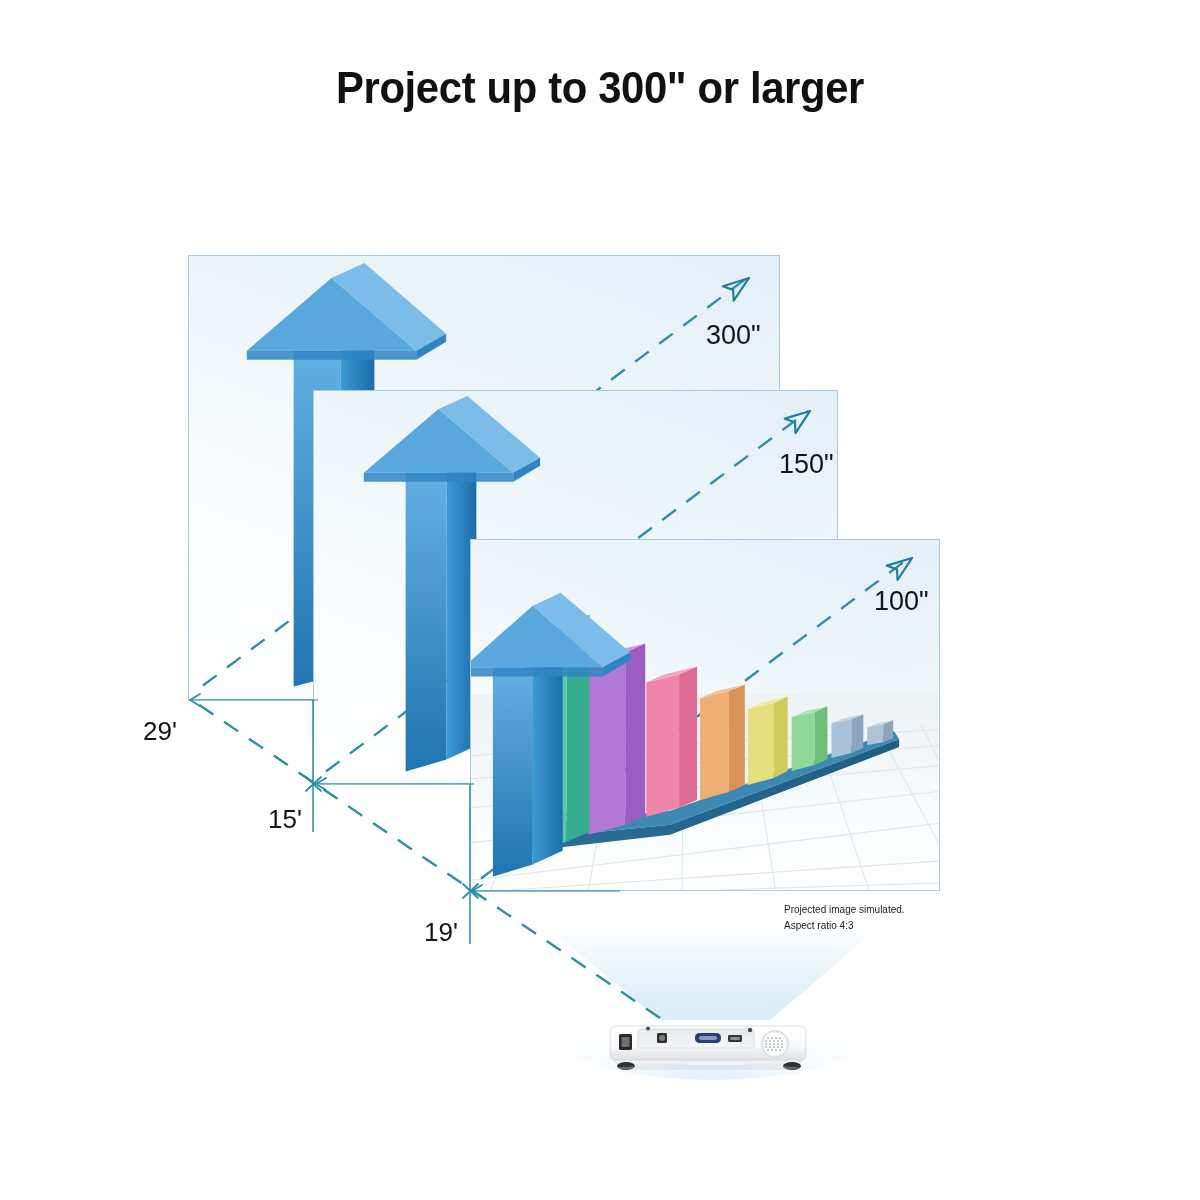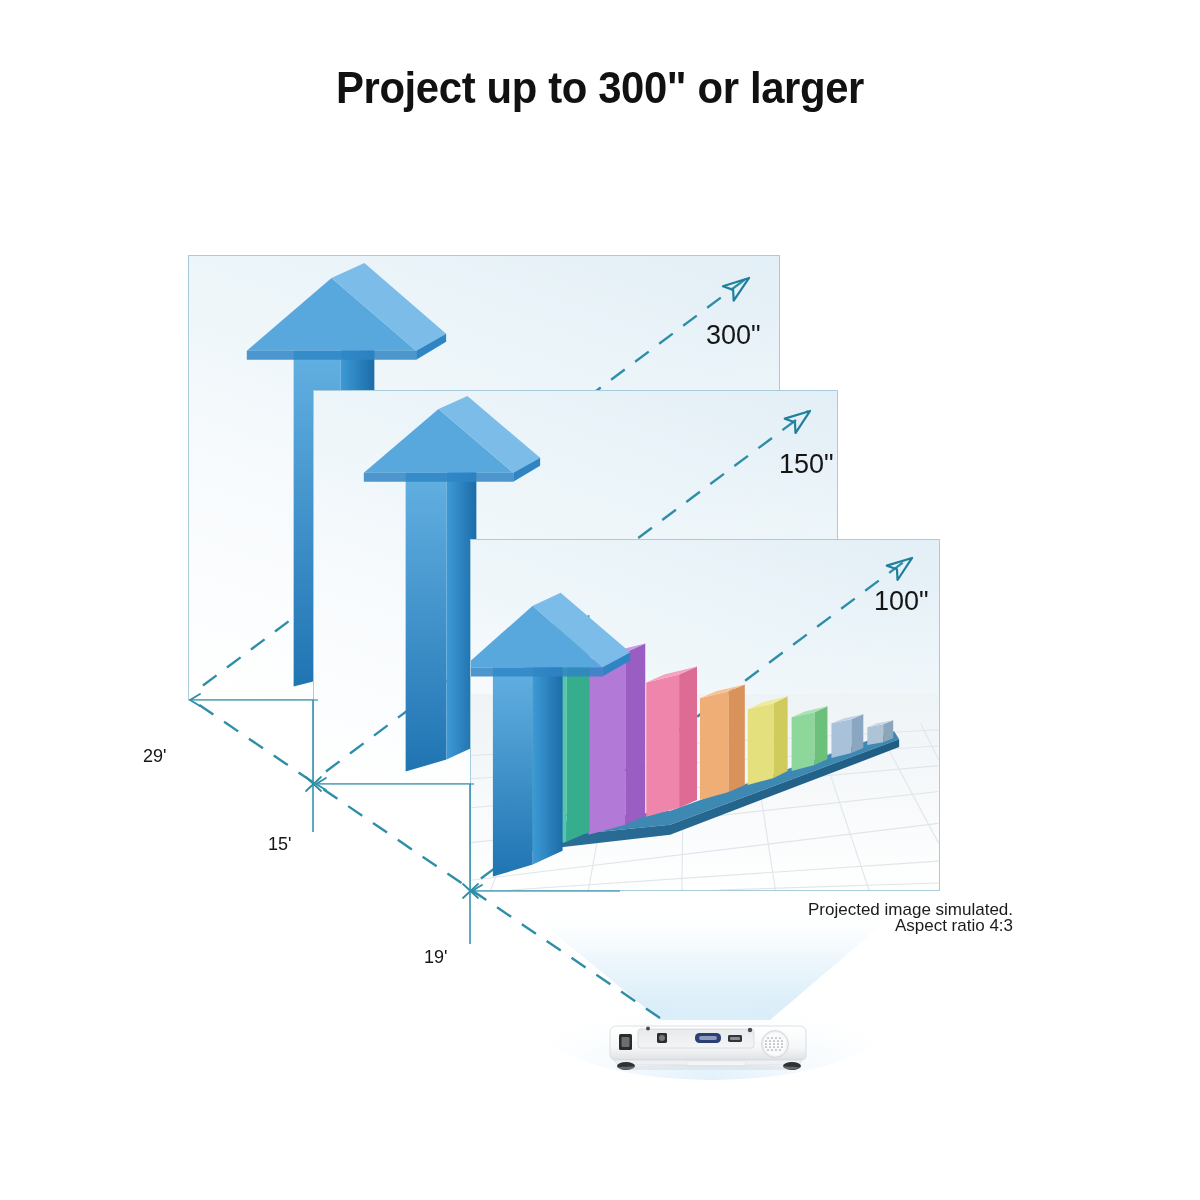--- a/index.html
+++ b/index.html
@@ -44,31 +44,31 @@
   #lab150{left:779px;top:449px;}
   #lab100{left:874px;top:586px;}
 
   
   .floorwrap{position:absolute;left:0;right:0;bottom:0;height:56%;overflow:hidden;z-index:2;}
 
   
   .ftlabel{
     position:absolute;z-index:12;
     font-family:"Liberation Sans","DejaVu Sans",sans-serif;
-    font-size:18px;color:#151515;white-space:nowrap;margin-top:30px;
+    font-size:26px;color:#151515;white-space:nowrap;
   }
   #ft29{left:143px;top:716px;}
   #ft15{left:268px;top:804px;text-align:right;}
   #ft10{left:424px;top:917px;}
 
   
   #fineprint{
-    position:absolute;left:808px;top:902px;z-index:14;
+    position:absolute;left:784px;top:902px;z-index:14;
     font-family:"Liberation Sans","DejaVu Sans",sans-serif;
-    font-size:17px;line-height:16px;color:#1b1b1b;white-space:pre-line;text-align:right;
+    font-size:10px;line-height:16px;color:#1b1b1b;white-space:pre-line;
   }
 
   
   #overlay{position:absolute;left:0;top:0;width:1200px;height:1200px;z-index:11;pointer-events:none;}
   #beam{position:absolute;left:0;top:0;width:1200px;height:1200px;z-index:4;pointer-events:none;}
   #projector{position:absolute;left:600px;top:1012px;width:216px;height:58px;z-index:13;}
 </style>
 </head>
 <body>
 

